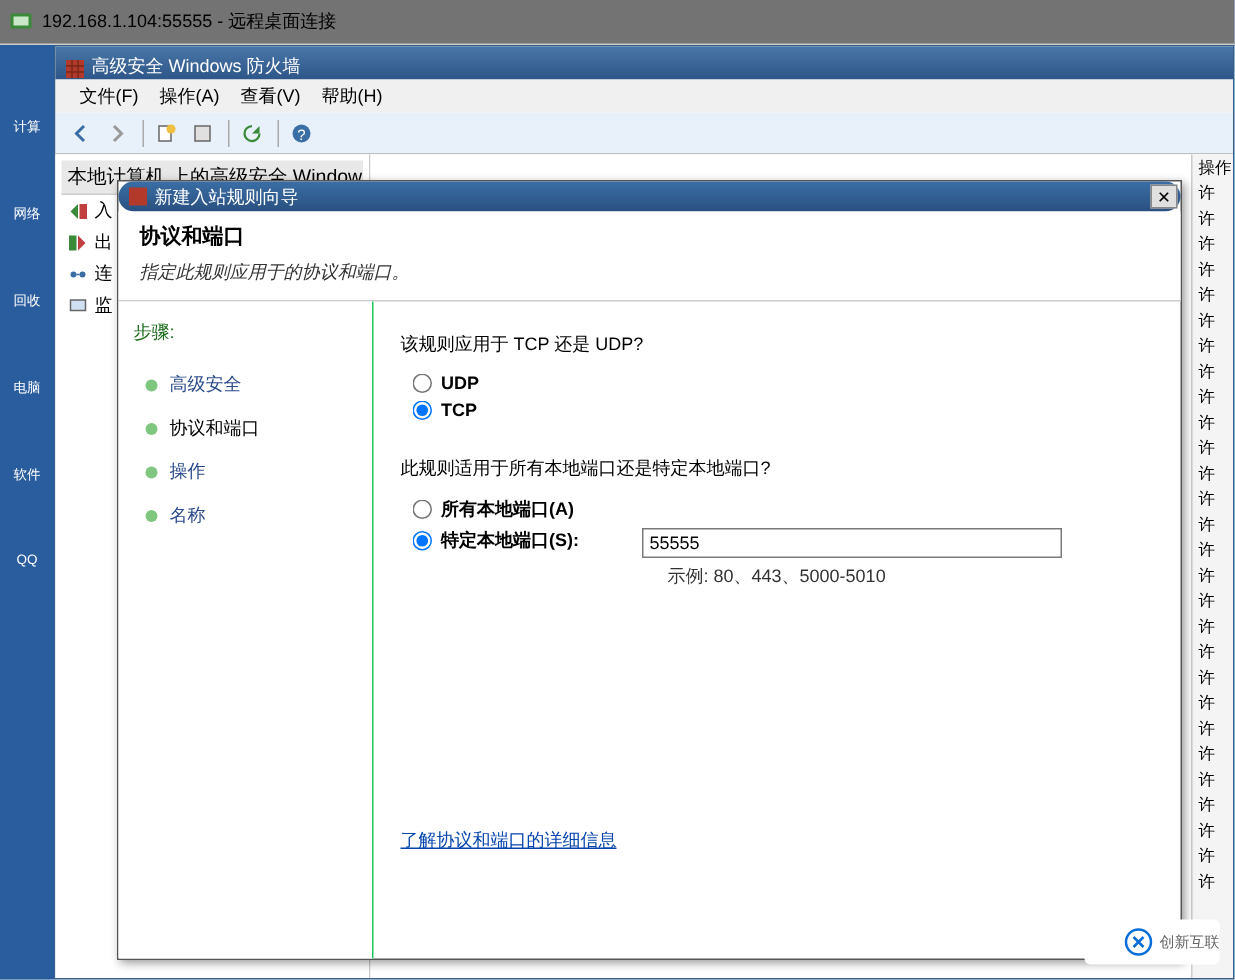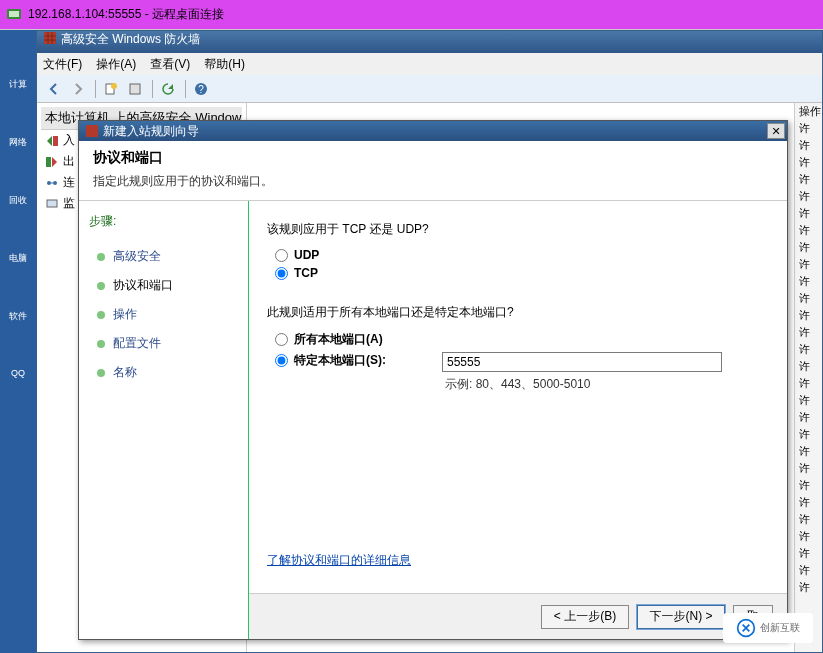--- a/index.html
+++ b/index.html
@@ -7,21 +7,21 @@
   font-family: "Microsoft YaHei", Tahoma, Arial, sans-serif;
   font-size: 12px;
   background: #3a6ea5;
   width: 823px;
   height: 653px;
   overflow: hidden;
   position: relative;
 }
 .titlebar-outer {
   height: 30px;
-  background: #d946ef;
+  background: #737373;
   border-bottom: 1px solid #ccc;
   display: flex;
   align-items: center;
   padding: 0 6px;
 }
 .titlebar-outer .icon { width: 16px; height: 16px; margin-right: 6px; }
 .desktop {
   position: absolute;
   left: 0; top: 30px; bottom: 0; width: 36px;
   background: #2a5d9e;
@@ -41,30 +41,30 @@
   position: absolute;
   left: 36px; right: 0; top: 30px; bottom: 0;
   background: #fff;
   border: 1px solid #365f8a;
   display: flex; flex-direction: column;
 }
 .fw-titlebar {
   height: 22px;
   background: linear-gradient(#4a76a8, #2e5688);
   color: #fff;
-  display: flex; align-items: flex-start;
+  display: flex; align-items: flex-end;
   padding: 0 6px;
   font-size: 12px;
 }
 .fw-titlebar .icon { width: 14px; height: 14px; margin-right: 4px; }
 .fw-menubar {
   height: 22px;
   background: #f0f0f0;
   display: flex; align-items: center;
-  padding: 0 6px;
+  padding: 0 16px;
 }
 .fw-menubar span { margin-right: 14px; }
 .fw-toolbar {
   height: 28px;
   background: #e8f0fa;
   border-bottom: 1px solid #c0c0c0;
   display: flex; align-items: center;
   padding: 0 6px;
 }
 .tb-btn {
@@ -127,39 +127,40 @@
   box-shadow: 2px 2px 6px rgba(0,0,0,0.4);
   display: flex; flex-direction: column;
 }
 .wiz-titlebar {
   height: 20px;
   background: linear-gradient(#3a6ea5, #2a5080);
   color: #fff;
   display: flex; align-items: center;
   padding: 0 2px;
   font-size: 12px;
+  border-radius: 10px;
 }
 .wiz-titlebar .icon { width: 14px; height: 14px; margin: 0 4px; }
 .wiz-close {
   margin-left: auto;
   width: 18px; height: 16px;
   background: #e0e0e0;
   border: 1px solid #888;
   color: #000;
   display: flex; align-items: center; justify-content: center;
   font-size: 11px;
   font-family: Arial;
 }
 .wiz-header {
   padding: 8px 14px 10px 14px;
   border-bottom: 1px solid #ccc;
   background: #fff;
 }
 .wiz-header h2 { font-size: 14px; font-weight: bold; margin-bottom: 6px; }
-.wiz-header p { font-size: 12px; color: #333; }
+.wiz-header p { font-size: 12px; color: #333; font-style: italic; }
 .wiz-body {
   flex: 1;
   display: flex;
 }
 .wiz-steps {
   width: 170px;
   background: #fff;
   border-right: 1px solid #22c55e;
   padding: 12px 10px;
 }
@@ -193,21 +194,21 @@
 .port-row {
   display: flex; align-items: flex-start;
   margin-left: 8px;
 }
 .port-input {
   width: 280px;
   height: 20px;
   border: 1px solid #7a7a7a;
   padding: 1px 4px;
   font-size: 12px;
-  margin-left: 56px;
+  margin-left: 42px;
 }
 .example {
   font-size: 12px;
   color: #333;
   margin-left: 178px;
   margin-top: 4px;
 }
 .learn-more {
   color: #0645ad;
   text-decoration: underline;
@@ -233,21 +234,21 @@
   font-size: 12px;
   margin-left: 8px;
   padding: 0 10px;
 }
 .wiz-btn.primary { border: 1px solid #3a6ea5; box-shadow: 0 0 0 1px #7aa7d8; }
 .watermark {
   position: absolute;
   right: 10px; bottom: 10px;
   width: 90px; height: 30px;
   background: #fff;
-  display: flex; align-items: center; justify-content: center;
+  display: flex; align-items: center; justify-content: flex-end;
   font-size: 10px; color: #666;
   border-radius: 4px;
 }
 .watermark svg { width: 20px; height: 20px; margin-right: 4px; }
 </style>
 </head>
 <body>
 
 <div class="titlebar-outer">
   <span class="icon">
@@ -450,24 +451,20 @@
       <div class="wiz-step active">
           <span class="bullet"></span>
           <span>协议和端口</span>
         </div>
       <div class="wiz-step">
           <span class="bullet"></span>
           <span>操作</span>
         </div>
       <div class="wiz-step">
           <span class="bullet"></span>
-          <span>配置文件</span>
-        </div>
-      <div class="wiz-step">
-          <span class="bullet"></span>
           <span>名称</span>
         </div>
     </div>
     <div class="wiz-content">
       <div class="field-group">
         <div class="field-label">该规则应用于 TCP 还是 UDP?</div>
         <label class="radio-row">
           <input type="radio" name="proto" style="">
           <b>UDP</b>
         </label>
@@ -485,25 +482,20 @@
         <div class="port-row">
           <label class="radio-row" style="margin:0;">
             <input type="radio" name="ports" checked="" style="">
             <b>特定本地端口(S):</b>
           </label>
           <input class="port-input" type="text" value="55555" style="">
         </div>
         <div class="example">示例: 80、443、5000-5010</div>
       </div>
       <a class="learn-more" href="#">了解协议和端口的详细信息</a>
-      <div class="wiz-footer" style="position:absolute;left:0;right:0;bottom:0;">
-        <button class="wiz-btn">&lt; 上一步(B)</button>
-        <button class="wiz-btn primary">下一步(N) &gt;</button>
-        <button class="wiz-btn" style="min-width:40px;">取</button>
-      </div>
     </div>
   </div>
 </div>
 
 <div class="watermark">
   <svg viewBox="0 0 24 24">
       <circle cx="12" cy="12" r="10" fill="none" stroke="#0a6ed8" stroke-width="2"></circle>
       <path d="M8 8l8 8M16 8l-8 8" stroke="#0a6ed8" stroke-width="2"></path>
     </svg>
   <span>创新互联</span>

